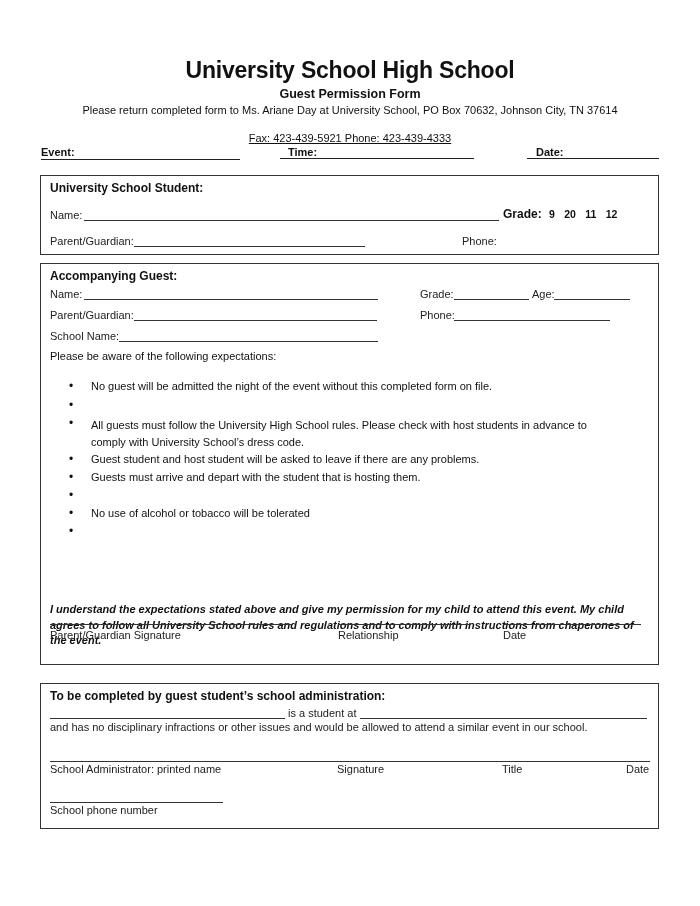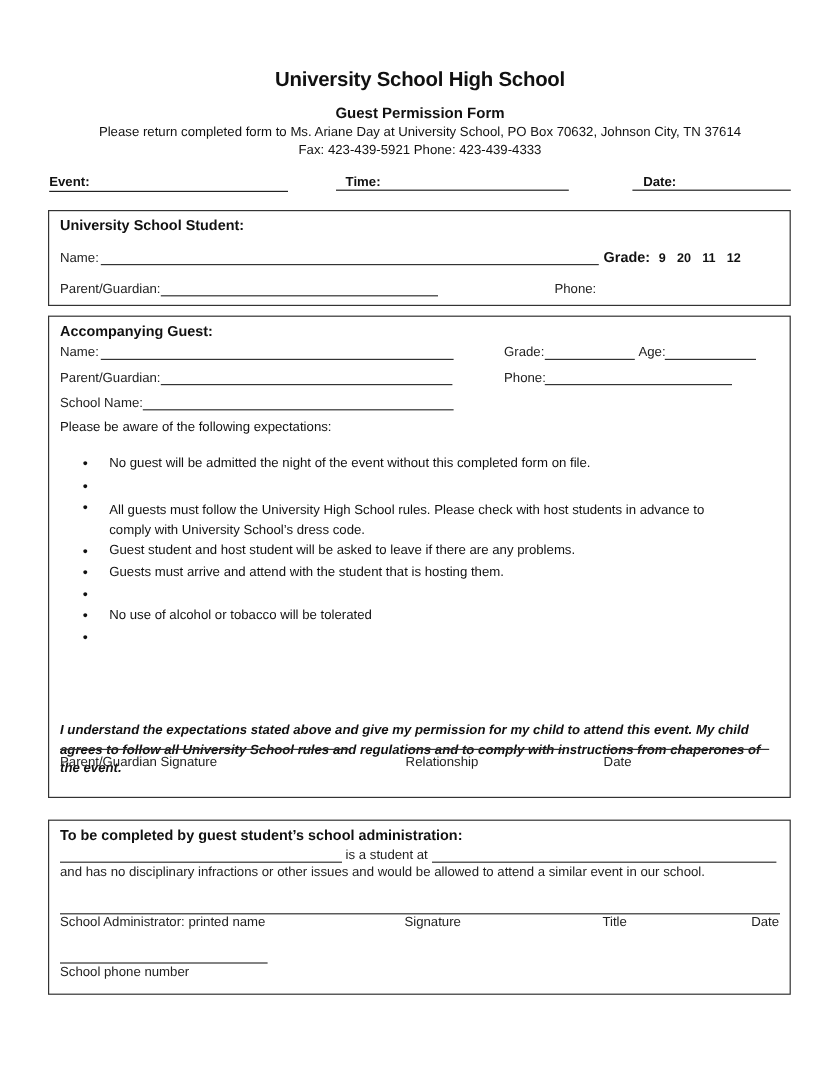--- a/index.html
+++ b/index.html
@@ -1,21 +1,21 @@
 <!DOCTYPE html>
 <html><head>
 <meta charset="utf-8">
 <style>
   html, body { margin: 0; padding: 0; background: #ffffff; }
   body { width: 700px; height: 906px; position: relative; font-family: "Liberation Sans", sans-serif; color: #111; overflow: hidden; }
   .abs { position: absolute; }
-  .title { left: 0; width: 700px; top: 57px; text-align: center; font-size: 17px; font-weight: bold; letter-spacing: -0.2px; }
+  .title { left: 0; width: 700px; top: 57px; text-align: center; font-size: 23px; font-weight: bold; letter-spacing: -0.2px; }
   .subtitle { left: 0; width: 700px; top: 87px; text-align: center; font-size: 12.5px; font-weight: bold; }
   .addr { left: 0; width: 700px; top: 104px; text-align: center; font-size: 11px; }
-  .fax { left: 0; width: 700px; top: 119px; text-align: center; font-size: 11px; }
+  .fax { left: 0; width: 700px; top: 132px; text-align: center; font-size: 11px; text-decoration: underline; }
 
   .topfield { top: 146px; font-size: 11px; font-weight: bold; border-bottom: 1px solid #222; height: 13px; line-height: 13px; }
   .box { border: 1.5px solid #333; box-sizing: border-box; }
   .lbl { font-size: 11px; line-height: 12px; color: #222; }
   .hdr { font-size: 12px; font-weight: bold; line-height: 14px; }
   .line { border-bottom: 1px solid #333; height: 0; }
   .bullet { font-size: 11px; line-height: 13px; }
   .dot { position: absolute; left: 0; top: 0; font-size: 12px; }
   .btext { position: absolute; left: 22px; top: 0; width: 520px; }
   .italic { font-size: 11px; font-style: italic; font-weight: bold; line-height: 15.5px; }
@@ -83,21 +83,21 @@
   <div class="bullet" style="position:relative; height:36px;">
     <span class="dot">•</span>
     <span class="btext" style="line-height:17px;">All guests must follow the University High School rules. Please check with host students in advance to comply with University School’s dress code.</span>
   </div>
   <div class="bullet" style="position:relative; height:18px;">
     <span class="dot">•</span>
     <span class="btext">Guest student and host student will be asked to leave if there are any problems.</span>
   </div>
   <div class="bullet" style="position:relative; height:18px;">
     <span class="dot">•</span>
-    <span class="btext">Guests must arrive and attend with the student that is hosting them.</span>
+    <span class="btext">Guests must arrive and depart with the student that is hosting them.</span>
   </div>
   <div class="bullet" style="position:relative; height:18px;">
     <span class="dot">•</span>
   </div>
   <div class="bullet" style="position:relative; height:18px;">
     <span class="dot">•</span>
     <span class="btext">No use of alcohol or tobacco will be tolerated</span>
   </div>
   <div class="bullet" style="position:relative; height:18px;">
     <span class="dot">•</span>

